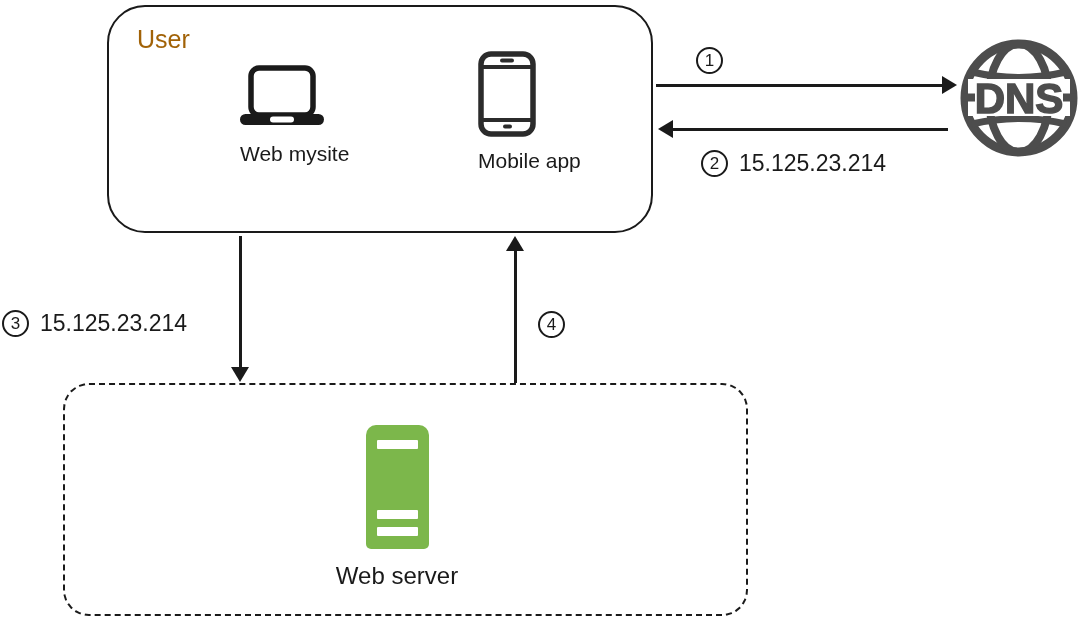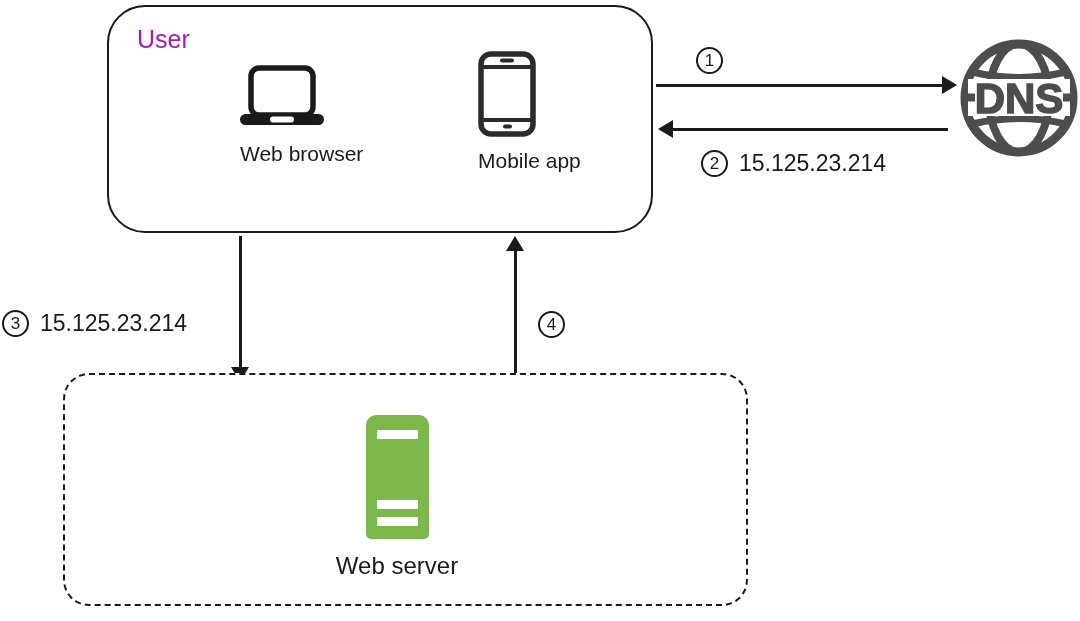--- a/index.html
+++ b/index.html
@@ -7,24 +7,24 @@
   body { font-family: "Liberation Sans", sans-serif; color: #1a1a1a; }
   .canvas { position: relative; width: 1080px; height: 621px; overflow: hidden; }
 
   
   .user-box {
     position: absolute; left: 107px; top: 5px; width: 546px; height: 228px;
     border: 2.5px solid #1a1a1a; border-radius: 38px; background: #ffffff;
   }
   .user-title {
     position: absolute; left: 28px; top: 18px;
-    font-size: 25px; color: #a21caf;
+    font-size: 25px; color: #a16207;
   }
   .server-box {
-    position: absolute; left: 63px; top: 373px; width: 685px; height: 233px;
+    position: absolute; left: 63px; top: 383px; width: 685px; height: 233px;
     border: 2.5px dashed #1a1a1a; border-radius: 26px; background: #ffffff;
   }
 
   
   .device { position: absolute; text-align: center; }
   .device-laptop { left: 131px; top: 58px; width: 84px; }
   .device-phone  { left: 345px; top: 44px; width: 58px; margin-left: 24px; }
   .device-label { font-size: 21px; white-space: nowrap; margin-top: 8px; }
   .device-laptop .device-label { margin-top: 13px; }
 
@@ -79,21 +79,21 @@
     <div class="user-title">User</div>
 
     <div class="device device-laptop">
       <span>
         <svg width="84" height="60" viewBox="0 0 84 60">
           <rect x="11" y="3" width="62" height="47" rx="8" fill="none" stroke="#1a1a1a" stroke-width="5.5"></rect>
           <rect x="0" y="49" width="84" height="11" rx="5.5" fill="#1a1a1a"></rect>
           <rect x="30" y="51.5" width="24" height="6" rx="3" fill="#ffffff"></rect>
         </svg>
       </span>
-      <div class="device-label">Web browser</div>
+      <div class="device-label">Web mysite</div>
     </div>
 
     <div class="device device-phone">
       <span>
         <svg width="58" height="86" viewBox="0 0 58 86">
           <rect x="3" y="3" width="52" height="80" rx="10" fill="none" stroke="#2b2b2b" stroke-width="5.5"></rect>
           <line x1="5" y1="16" x2="53" y2="16" stroke="#2b2b2b" stroke-width="4"></line>
           <line x1="5" y1="69" x2="53" y2="69" stroke="#2b2b2b" stroke-width="4"></line>
           <rect x="22" y="7.5" width="14" height="4" rx="2" fill="#2b2b2b"></rect>
           <rect x="25" y="73.5" width="9" height="4" rx="2" fill="#2b2b2b"></rect>

